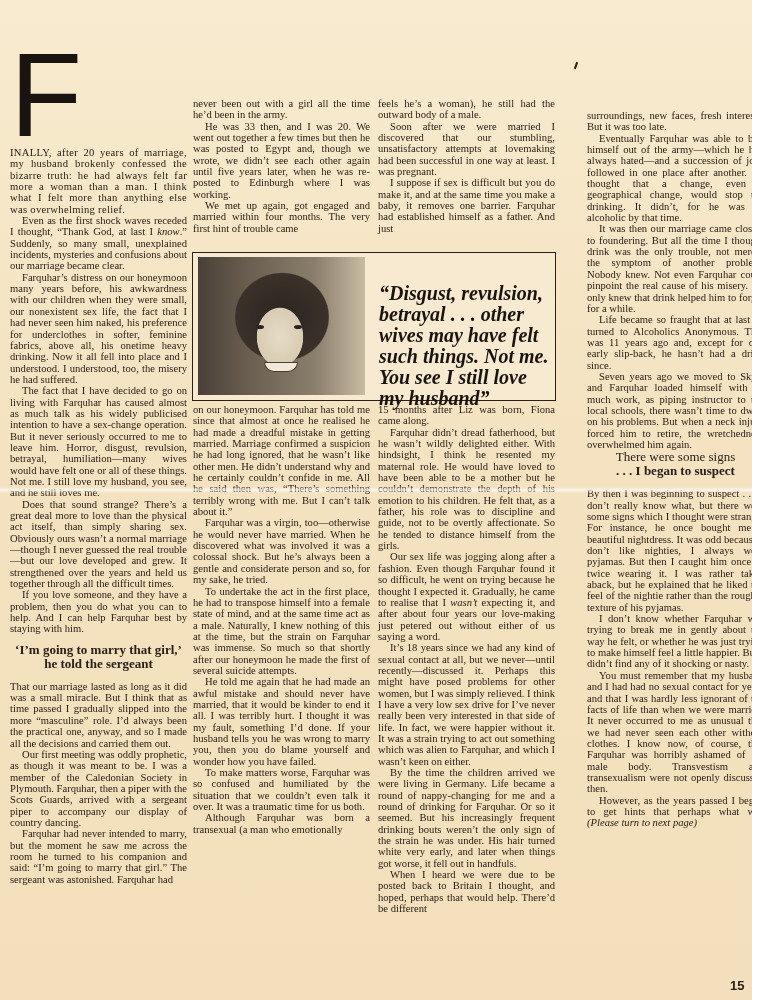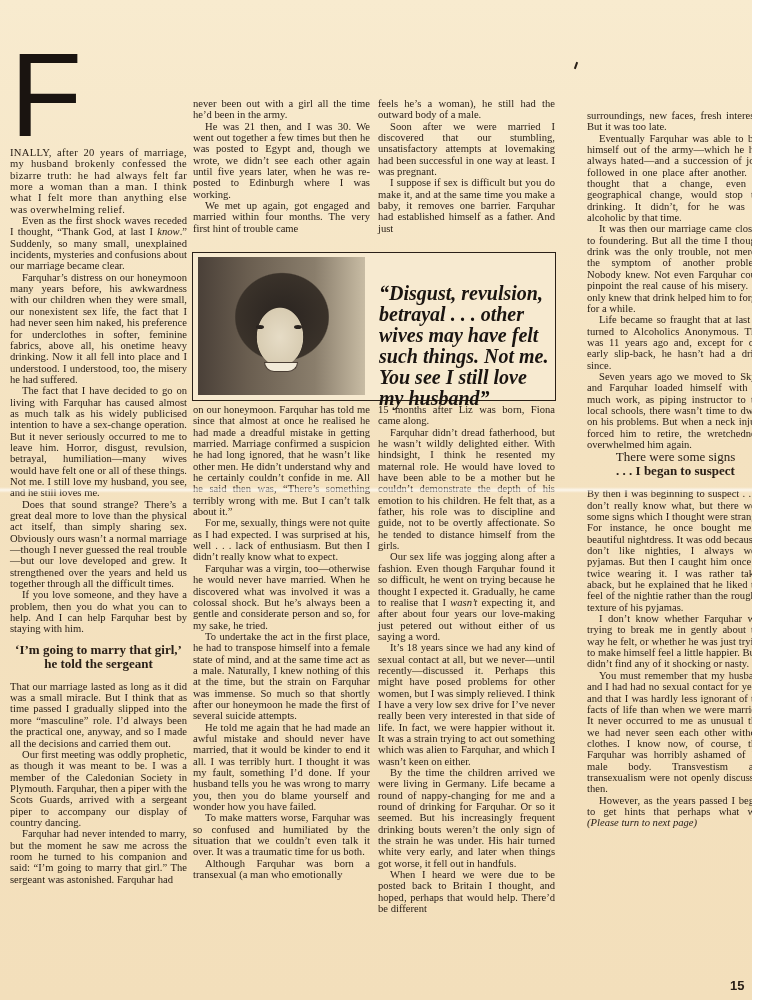--- a/index.html
+++ b/index.html
@@ -90,42 +90,41 @@
     <p>Does that sound strange? There’s a great deal more to love than the physical act itself, than simply sharing sex. Obviously ours wasn’t a normal marriage—though I never guessed the real trouble—but our love developed and grew. It strengthened over the years and held us together through all the difficult times.</p>
     <p>If you love someone, and they have a problem, then you do what you can to help. And I can help Farquhar best by staying with him.</p>
     <div class="subhead">‘I’m going to marry that girl,’ he told the sergeant</div>
     <p class="noindent">That our marriage lasted as long as it did was a small miracle. But I think that as time passed I gradually slipped into the more “masculine” role. I’d always been the practical one, anyway, and so I made all the decisions and carried them out.</p>
     <p>Our first meeting was oddly prophetic, as though it was meant to be. I was a member of the Caledonian Society in Plymouth. Farquhar, then a piper with the Scots Guards, arrived with a sergeant piper to accompany our display of country dancing.</p>
     <p>Farquhar had never intended to marry, but the moment he saw me across the room he turned to his companion and said: “I’m going to marry that girl.” The sergeant was astonished. Farquhar had</p>
   </div>
 
   <div class="col" style="left:193px; top:98px;">
     <p class="noindent">never been out with a girl all the time he’d been in the army.</p>
-    <p>He was 21 then, and I was 30. We went out together a few times but then he was posted to Egypt and, though we wrote, we didn’t see each other again until five years later, when he was re-posted to Edinburgh where I was working.</p>
+    <p>He was 33 then, and I was 20. We went out together a few times but then he was posted to Egypt and, though we wrote, we didn’t see each other again until five years later, when he was re-posted to Edinburgh where I was working.</p>
     <p>We met up again, got engaged and married within four months. The very first hint of trouble came</p>
   </div>
 
   <div class="col" style="left:378px; top:98px;">
     <p class="noindent">feels he’s a woman), he still had the outward body of a male.</p>
     <p>Soon after we were married I discovered that our stumbling, unsatisfactory attempts at lovemaking had been successful in one way at least. I was pregnant.</p>
     <p>I suppose if sex is difficult but you do make it, and at the same time you make a baby, it removes one barrier. Farquhar had established himself as a father. And just</p>
   </div>
 
   <div class="feature">
     <div class="photo" title="Portrait photograph of a smiling woman with dark curly hair">
       <div class="face-eye" style="left:58px; top:68px;"></div>
       <div class="face-eye" style="left:96px; top:68px;"></div>
       <div class="mouth"></div>
     </div>
     <div class="quote">“Disgust, revulsion, betrayal . . . other wives may have felt such things. Not me.  You see I still love my husband”</div>
   </div>
 
   <div class="col" style="left:193px; top:404px;">
     <p class="noindent">on our honeymoon. Farquhar has told me since that almost at once he realised he had made a dreadful mistake in getting married. Marriage confirmed a suspicion he had long ignored, that he wasn’t like other men. He didn’t understand why and he certainly couldn’t confide in me. All he said then was, “There’s something terribly wrong with me. But I can’t talk about it.”</p>
-    <p>For me, sexually, things were not quite as I had expected. I was surprised at his, well . . . lack of enthusiasm. But then I didn’t really know what to expect.</p>
     <p>Farquhar was a virgin, too—otherwise he would never have married. When he discovered what was involved it was a colossal shock. But he’s always been a gentle and considerate person and so, for my sake, he tried.</p>
     <p>To undertake the act in the first place, he had to transpose himself into a female state of mind, and at the same time act as a male. Naturally, I knew nothing of this at the time, but the strain on Farquhar was immense. So much so that shortly after our honeymoon he made the first of several suicide attempts.</p>
     <p>He told me again that he had made an awful mistake and should never have married, that it would be kinder to end it all. I was terribly hurt. I thought it was my fault, something I’d done. If your husband tells you he was wrong to marry you, then you do blame yourself and wonder how you have failed.</p>
     <p>To make matters worse, Farquhar was so confused and humiliated by the situation that we couldn’t even talk it over. It was a traumatic time for us both.</p>
     <p>Although Farquhar was born a transexual (a man who emotionally</p>
   </div>
 
   <div class="col" style="left:378px; top:404px;">
     <p class="noindent">15 months after Liz was born, Fiona came along.</p>
     <p>Farquhar didn’t dread fatherhood, but he wasn’t wildly delighted either. With hindsight, I think he resented my maternal role. He would have loved to have been able to be a mother but he couldn’t demonstrate the depth of his emotion to his children. He felt that, as a father, his role was to discipline and guide, not to be overtly affectionate. So he tended to distance himself from the girls.</p>

